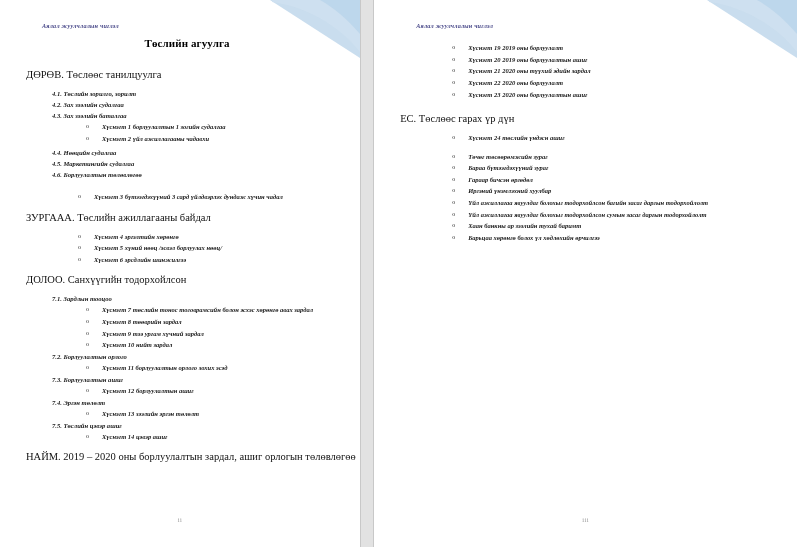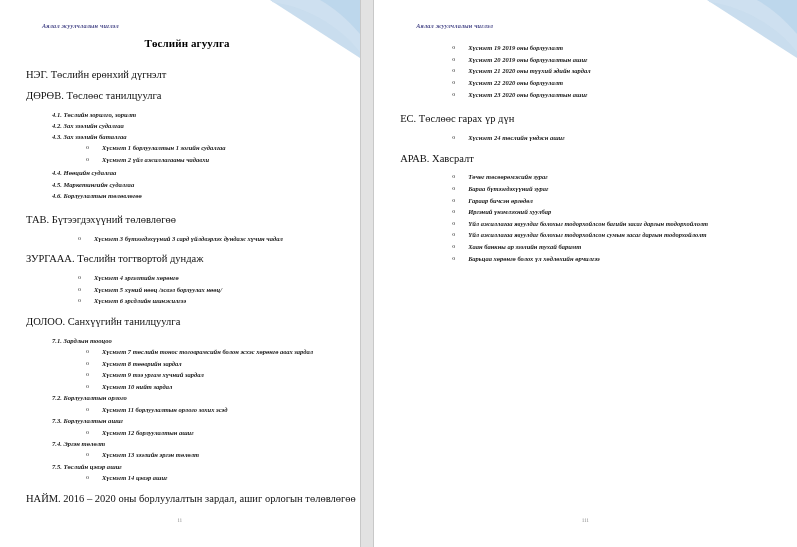--- a/index.html
+++ b/index.html
@@ -119,64 +119,62 @@
       <path d="M 30 2 C 62 6 96 24 118 52 L 118 0 L 30 0 Z" fill="#cfe0f0" opacity="0.85"></path>
       <path d="M 78 0 L 118 0 L 118 34 C 104 18 92 8 78 0 Z" fill="#b7d3ea" opacity="0.7"></path>
     </svg>
 
     <div class="page-body">
 
       <div class="doc-header">Аялал жуулчлалын чиглэл</div>
 
       <div class="doc-title">Төслийн агуулга</div>
 
-      <div class="h1-line">НЭГ. Төслийн ерөнхий дүгнэлт</div>
       <div class="h1-line">ДӨРӨВ. Төслөөс танилцуулга</div>
 
       <div class="lvl2">4.1. Төслийн зорилго, зорилт</div>
       <div class="lvl2">4.2. Зах зээлийн судалгаа</div>
       <div class="lvl2">4.3. Зах зээлийн баталгаа</div>
 
       <div class="bullet-row indent-deep">
         <span class="bullet-mark">o</span>
         <span class="bullet-text">Хүснэгт 1 борлуулалтын 1 зогийн судалгаа</span>
       </div>
       <div class="bullet-row indent-deep">
         <span class="bullet-mark">o</span>
         <span class="bullet-text">Хүснэгт 2 үйл ажиллагааны чадавхи</span>
       </div>
 
       <div class="lvl2 spaced">4.4. Нөөцийн судалгаа</div>
       <div class="lvl2">4.5. Маркетингийн судалгаа</div>
       <div class="lvl2">4.6. Борлуулалтын төлөвлөгөө</div>
 
       <div class="block-gap-md"></div>
-      <div class="h1-line">ТАВ. Бүтээгдэхүүний төлөвлөгөө</div>
       <div class="bullet-row indent-mid">
         <span class="bullet-mark">o</span>
         <span class="bullet-text">Хүснэгт 3 бүтээгдэхүүний 3 сард үйлдвэрлэх дундаж хүчин чадал</span>
       </div>
 
       <div class="block-gap-sm"></div>
-      <div class="h1-line">ЗУРГААА. Төслийн тогтвортой дундаж</div>
+      <div class="h1-line">ЗУРГААА. Төслийн ажиллагааны байдал</div>
       <div class="bullet-row indent-mid">
         <span class="bullet-mark">o</span>
         <span class="bullet-text">Хүснэгт 4 эргэлтийн хөрөнгө</span>
       </div>
       <div class="bullet-row indent-mid">
         <span class="bullet-mark">o</span>
         <span class="bullet-text">Хүснэгт 5 хүний нөөц /эсвэл борлуулах нөөц/</span>
       </div>
       <div class="bullet-row indent-mid">
         <span class="bullet-mark">o</span>
         <span class="bullet-text">Хүснэгт 6 эрсдлийн шинжилгээ</span>
       </div>
 
       <div class="block-gap-sm"></div>
-      <div class="h1-line">ДОЛОО. Санхүүгийн танилцуулга</div>
+      <div class="h1-line">ДОЛОО. Санхүүгийн тодорхойлсон</div>
 
       <div class="lvl2">7.1. Зардлын тооцоо</div>
       <div class="bullet-row indent-deep">
         <span class="bullet-mark">o</span>
         <span class="bullet-text">Хүснэгт 7 төслийн тонос тоговрамсийн болон эсхэс хөрөнгө авах зардал</span>
       </div>
       <div class="bullet-row indent-deep">
         <span class="bullet-mark">o</span>
         <span class="bullet-text">Хүснэгт 8 төөврийн зардал</span>
       </div>
@@ -207,21 +205,21 @@
         <span class="bullet-text">Хүснэгт 13 зээлийн эргэн төлөлт</span>
       </div>
 
       <div class="lvl2">7.5. Төслийн цэвэр ашиг</div>
       <div class="bullet-row indent-deep">
         <span class="bullet-mark">o</span>
         <span class="bullet-text">Хүснэгт 14 цэвэр ашиг</span>
       </div>
 
       <div class="block-gap-sm"></div>
-      <div class="h1-line">НАЙМ. 2016 – 2020 оны борлуулалтын зардал, ашиг орлогын төлөвлөгөө</div>
+      <div class="h1-line">НАЙМ. 2019 – 2020 оны борлуулалтын зардал, ашиг орлогын төлөвлөгөө</div>
 
     </div>
 
     <div class="page-number">ii</div>
   </div>
 
   <div class="page-gap"></div>
 
   <div class="page page-right">
 
@@ -260,21 +258,20 @@
 
       <div class="block-gap-md"></div>
       <div class="h1-line">ЕС. Төслөөс гарах үр дүн</div>
 
       <div class="bullet-row indent-mid">
         <span class="bullet-mark">o</span>
         <span class="bullet-text">Хүснэгт 24 төслийн үндэсн ашиг</span>
       </div>
 
       <div class="block-gap-sm"></div>
-      <div class="h1-line">АРАВ. Хавсралт</div>
 
       <div class="bullet-row indent-mid">
         <span class="bullet-mark">o</span>
         <span class="bullet-text">Төчөг төсөөрөмжийн зураг</span>
       </div>
       <div class="bullet-row indent-mid">
         <span class="bullet-mark">o</span>
         <span class="bullet-text">Бараа бүтээгдэхүүний зураг</span>
       </div>
       <div class="bullet-row indent-mid">

